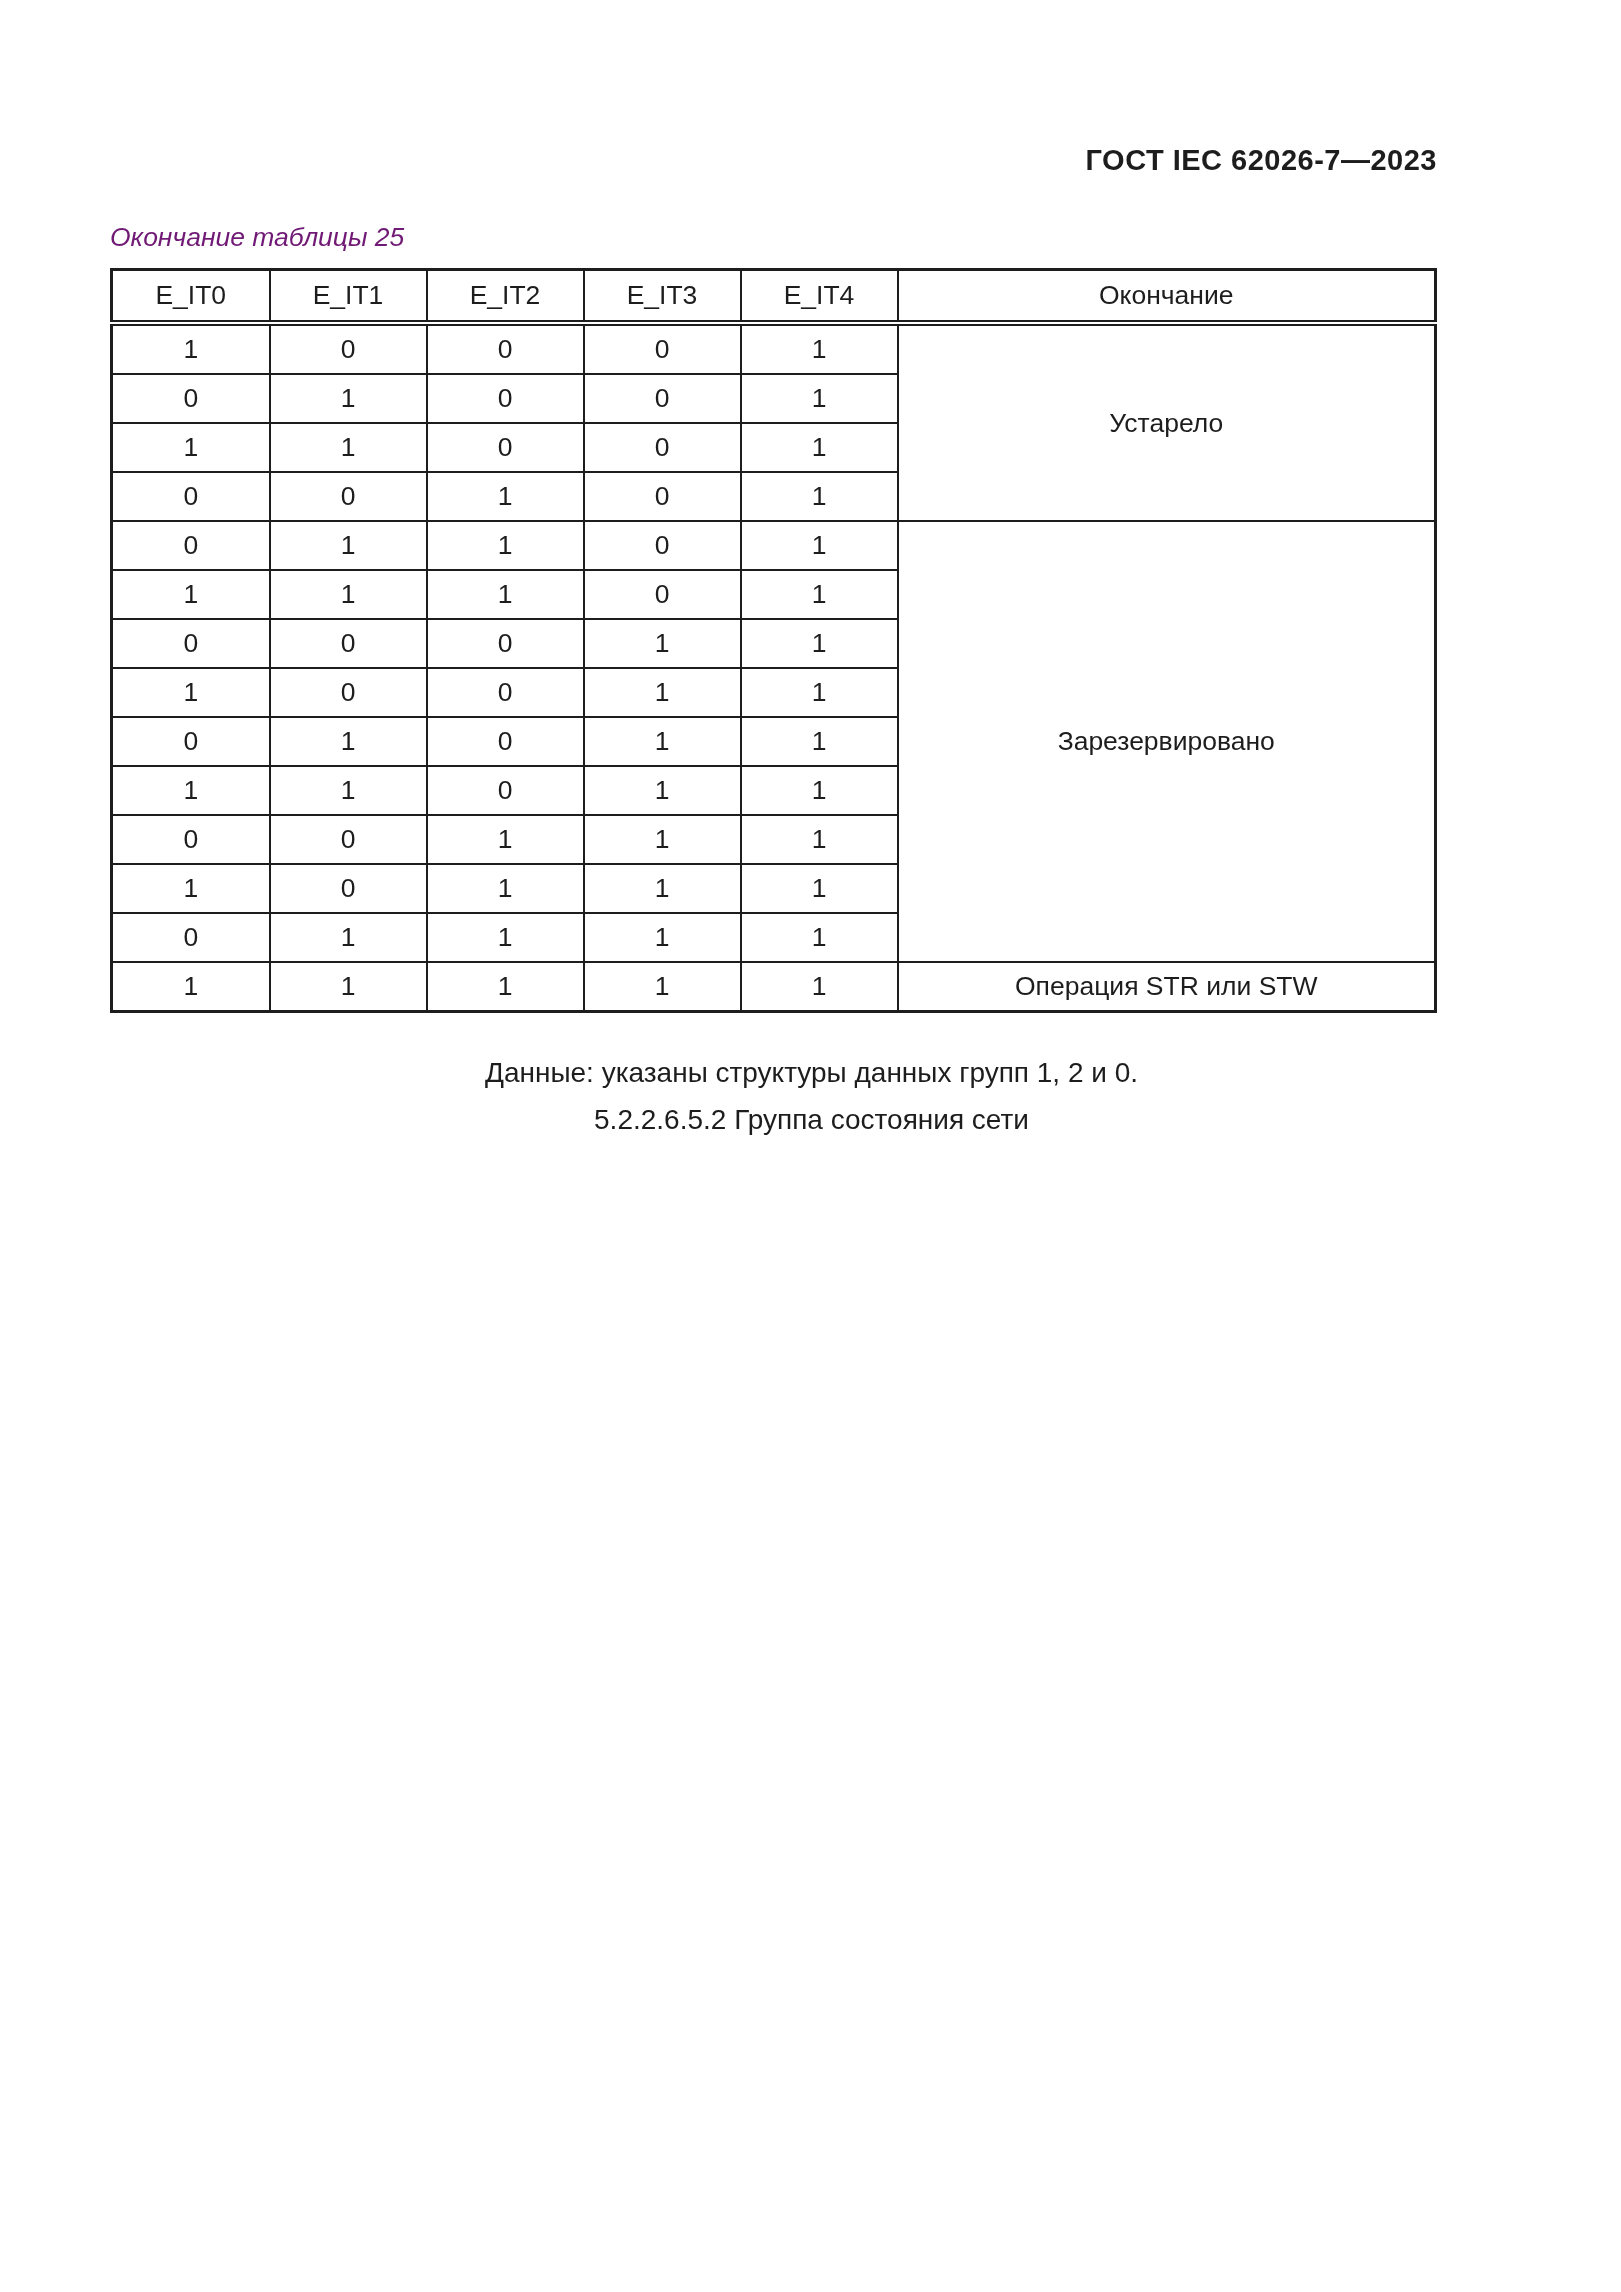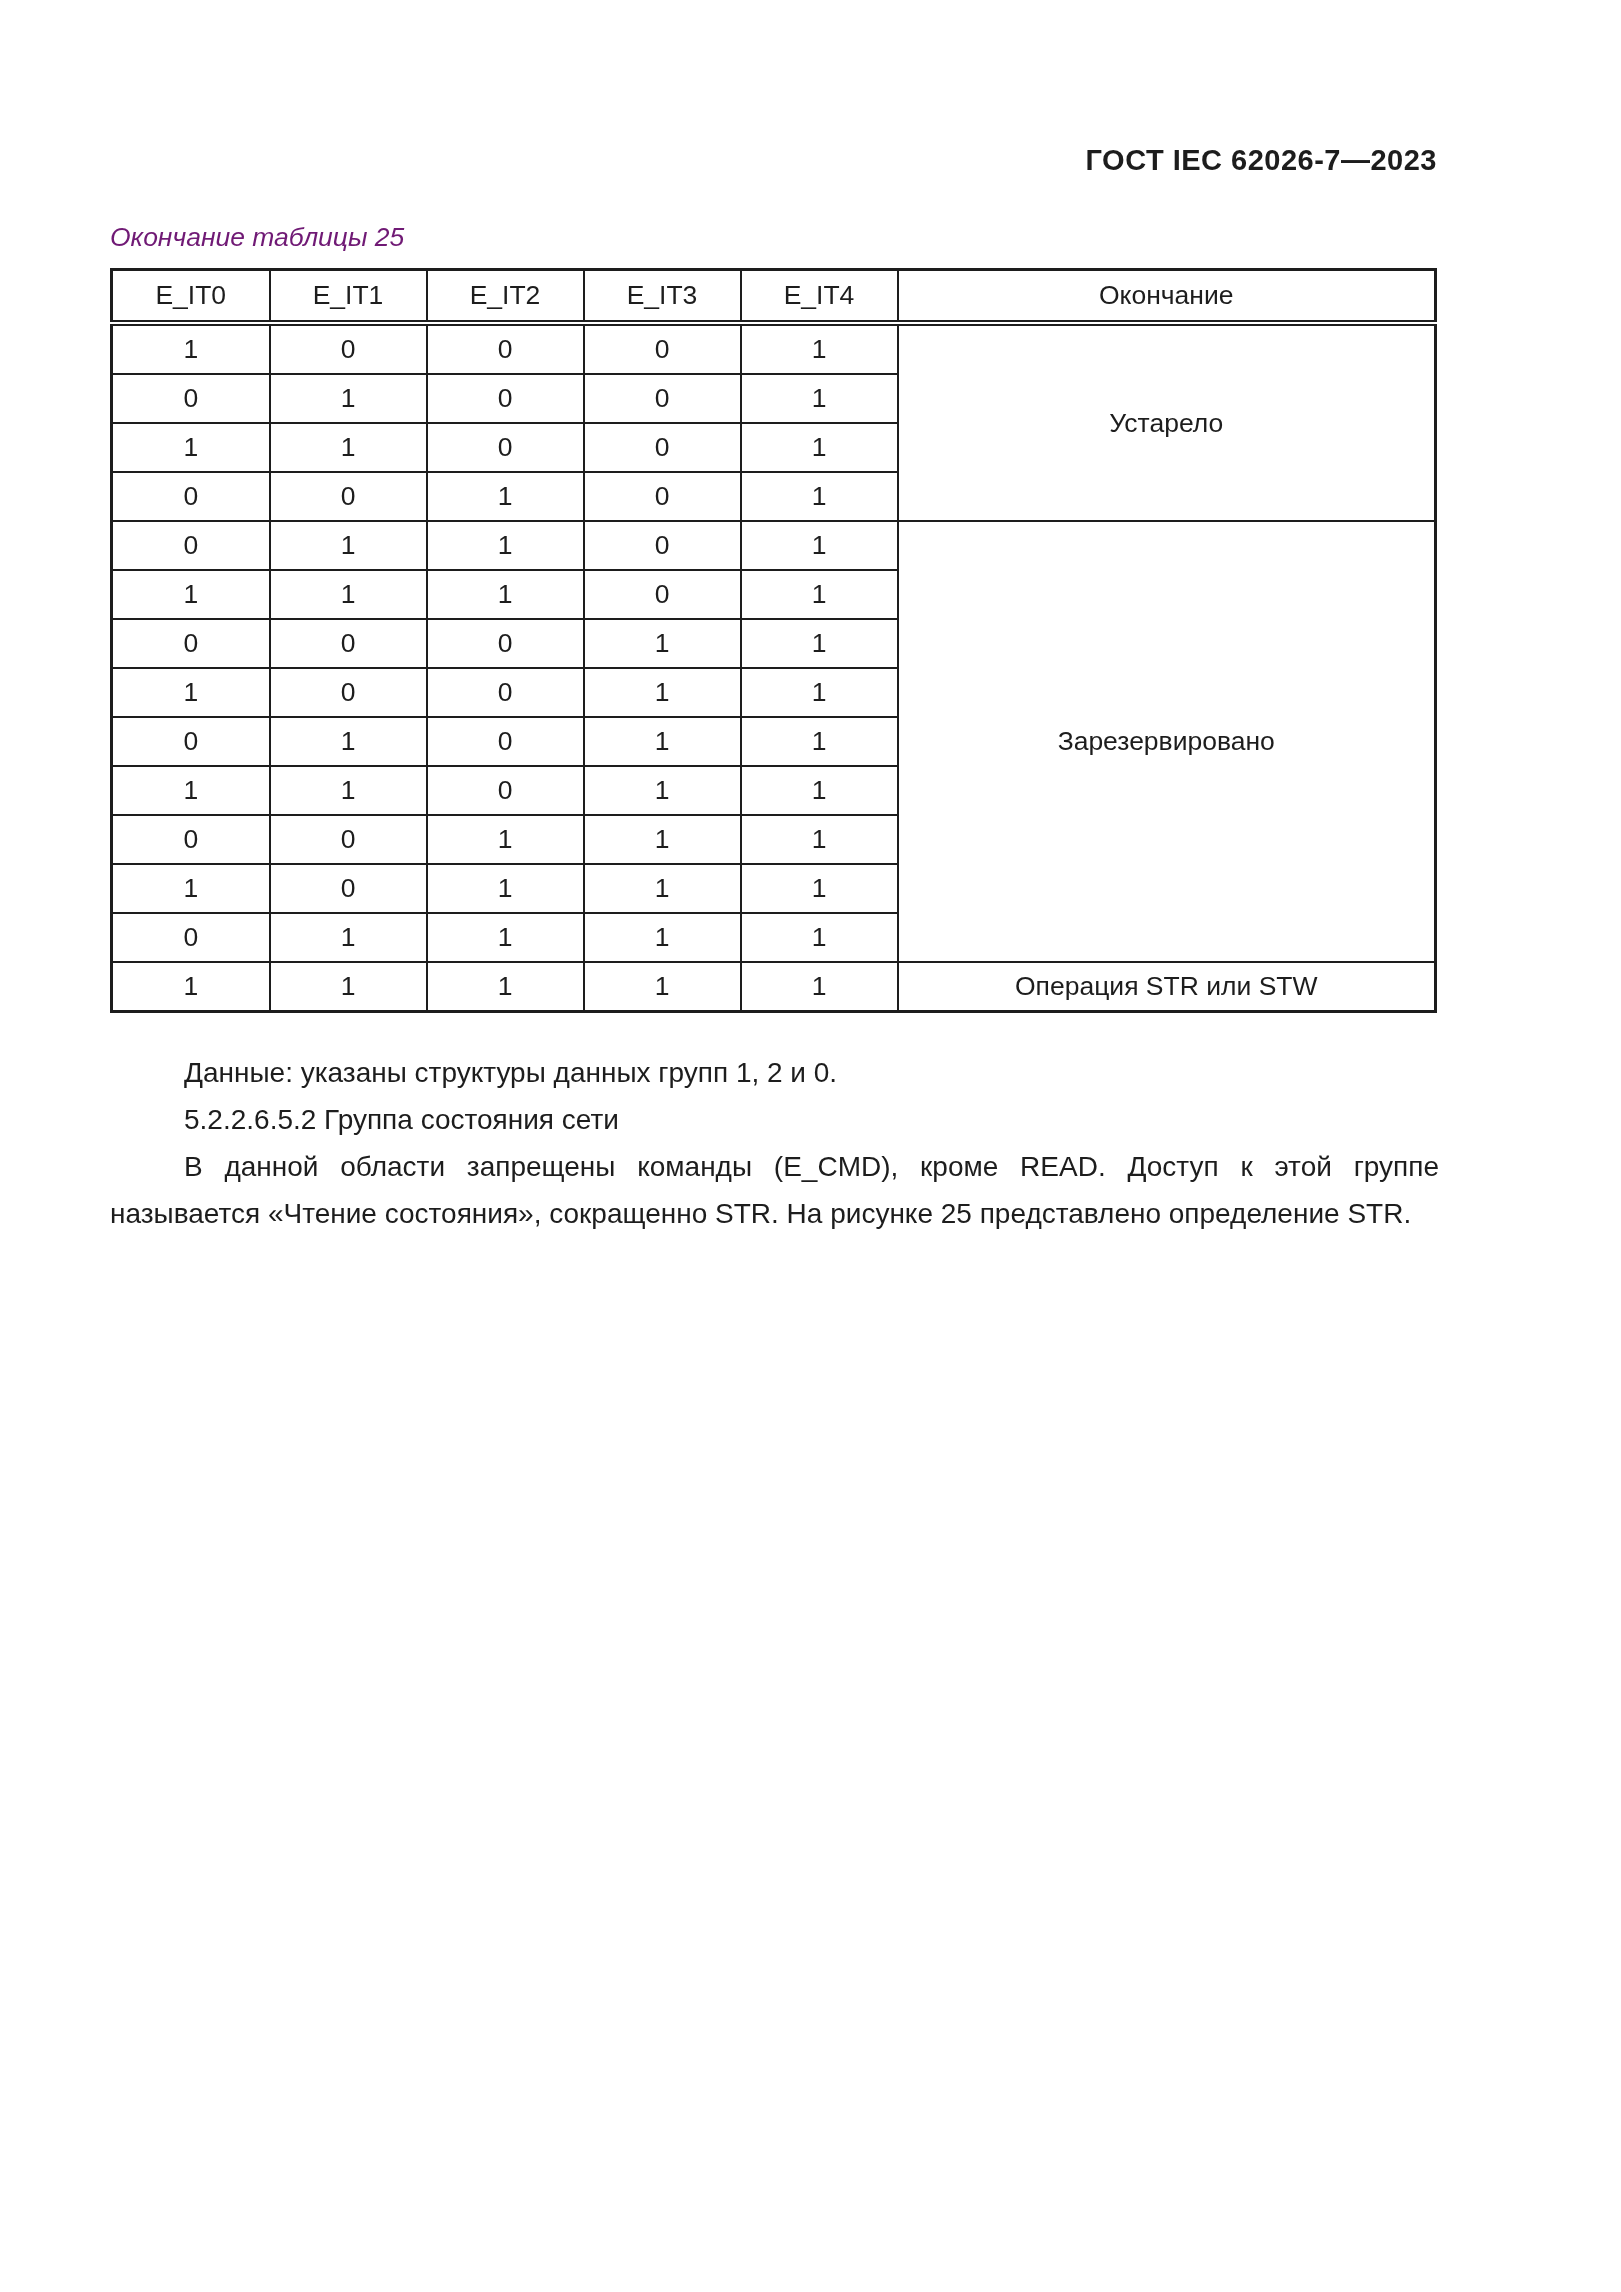--- a/index.html
+++ b/index.html
@@ -69,20 +69,21 @@
     top: 1049px;
     left: 110px;
     width: 1329px;
     font-size: 28px;
     line-height: 47px;
     color: #1d1d1d;
   }
   .body-text p {
     margin: 0;
     text-indent: 74px;
+    text-align: center;
   }
   .body-text p.justified {
     text-align: justify;
   }
   .page-number {
     position: absolute;
     top: 2066px;
     right: 192px;
     font-size: 28px;
     color: #1d1d1d;
@@ -220,19 +221,18 @@
             <td>1</td>
             <td rowspan="1">Операция STR или STW</td>
           </tr>
         </tbody>
     </table>
   </div>
 
   <div class="body-text">
     <p>Данные: указаны структуры данных групп 1, 2 и 0.</p>
     <p>5.2.2.6.5.2 Группа состояния сети</p>
-    <p class="justified">В данной области запрещены команды (E_CMD), кроме READ. Доступ к этой группе называется «Чтение состояния», сокращенно STR. На рисунке 25 представлено определение STR.</p>
   </div>
 
   <div class="page-number">23</div>
 
 </div>
 
 
 </body></html>

